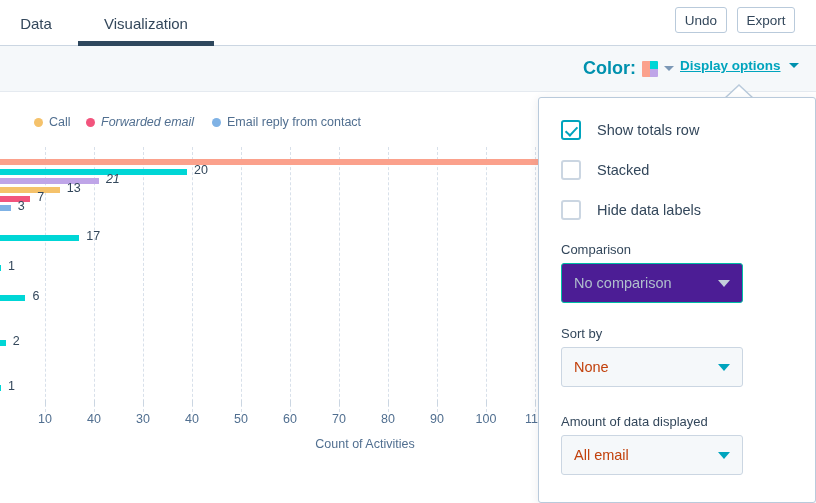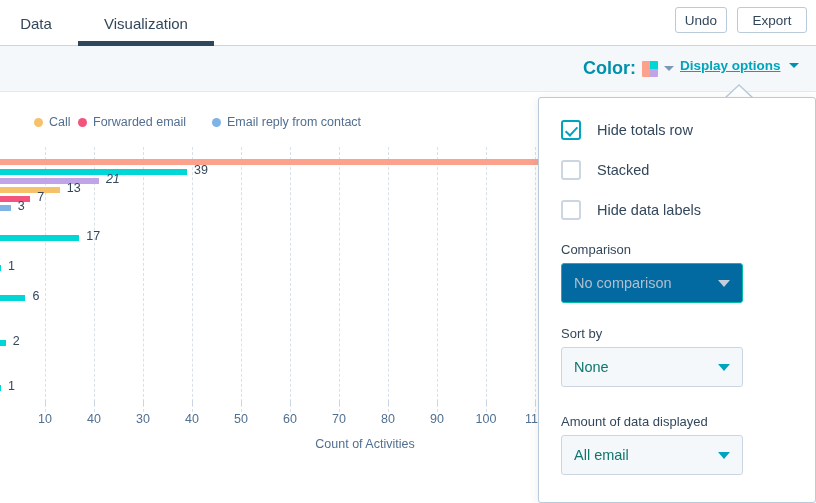--- a/index.html
+++ b/index.html
@@ -60,21 +60,21 @@
     color: #33475b;
     font-size: 13.5px;
     font-family: "Liberation Sans", sans-serif;
     display: flex;
     align-items: center;
     justify-content: center;
     cursor: pointer;
     box-sizing: border-box;
   }
   .btn-undo   { left: 675px; width: 52px; }
-  .btn-export { left: 737px; width: 70px; }
+  .btn-export { left: 737px; width: 58px; }
 
   
   .optionsbar {
     position: absolute;
     left: 0; top: 46px;
     width: 816px; height: 46px;
     background: #f5f8fa;
     border-bottom: 1px solid #e5eaf0;
     box-sizing: border-box;
   }
@@ -288,26 +288,26 @@
     border-radius: 3px;
     background: #f5f8fa;
     box-sizing: border-box;
     display: flex;
     align-items: center;
     padding: 0 12px;
     cursor: pointer;
   }
   .select.disabled {
     border: 1.5px solid #00bda5;
-    background: #0369a1;
+    background: #4c1d95;
     cursor: default;
   }
   .select-text {
     font-size: 14.5px;
-    color: #0f766e;
+    color: #c2410c;
     flex: 1 1 auto;
   }
   .select.disabled .select-text { color: #b0bfcd; }
   .select-caret {
     width: 0; height: 0;
     border-left: 6px solid transparent;
     border-right: 6px solid transparent;
     border-top: 7px solid #00a4bd;
     flex: 0 0 auto;
   }
@@ -354,21 +354,21 @@
     </div>
   </div>
 
   <div class="chart-area">
 
     <div class="legend" id="legend">
         <div class="legend-item" style="position: absolute; left: 34px; margin-right: 0px;">
           <span class="legend-dot" style="background: rgb(245, 194, 107);"></span>
           <span class="legend-text">Call</span>
         </div>
-        <div class="legend-item" style="position: absolute; left: 78px; margin-right: 0px;">
+        <div class="legend-item" style="position: absolute; left: 86px; margin-right: 0px; font-style: italic;">
           <span class="legend-dot" style="background: rgb(242, 84, 125);"></span>
           <span class="legend-text">Forwarded email</span>
         </div>
         <div class="legend-item" style="position: absolute; left: 212px; margin-right: 0px;">
           <span class="legend-dot" style="background: rgb(127, 178, 229);"></span>
           <span class="legend-text">Email reply from contact</span>
         </div>
       </div>
 
     <div class="plot" id="plot">
@@ -378,21 +378,21 @@
         <div class="gridline" style="left: 192px;"></div>
         <div class="gridline" style="left: 241px;"></div>
         <div class="gridline" style="left: 290px;"></div>
         <div class="gridline" style="left: 339px;"></div>
         <div class="gridline" style="left: 388px;"></div>
         <div class="gridline" style="left: 437px;"></div>
         <div class="gridline" style="left: 486px;"></div>
         <div class="gridline" style="left: 535px;"></div>
         <div class="bar" style="left: 0px; top: 12px; width: 544.8px; background: rgb(251, 161, 140);"></div>
         <div class="bar" style="left: 0px; top: 22px; width: 187.1px; background: rgb(0, 214, 214);"></div>
-        <div class="bar-label" style="left: 194.1px; top: 16px;">39</div>
+        <div class="bar-label" style="left: 194.1px; top: 16px;">20</div>
         <div class="bar" style="left: 0px; top: 31px; width: 98.9px; background: rgb(191, 165, 232);"></div>
         <div class="bar-label" style="left: 105.9px; top: 25px; font-style: italic;">21</div>
         <div class="bar" style="left: 0px; top: 40px; width: 59.7px; background: rgb(245, 194, 107);"></div>
         <div class="bar-label" style="left: 66.7px; top: 34px;">13</div>
         <div class="bar" style="left: 0px; top: 49px; width: 30.3px; background: rgb(242, 84, 125);"></div>
         <div class="bar-label" style="left: 37.3px; top: 43px;">7</div>
         <div class="bar" style="left: 0px; top: 58px; width: 10.7px; background: rgb(127, 178, 229);"></div>
         <div class="bar-label" style="left: 17.7px; top: 52px;">3</div>
         <div class="bar" style="left: 0px; top: 88px; width: 79.3px; background: rgb(0, 214, 214);"></div>
         <div class="bar-label" style="left: 86.3px; top: 82px;">17</div>
@@ -434,21 +434,21 @@
     <div class="axis-title">Count of Activities</div>
   </div>
 
   <div class="panel-arrow-outer"></div>
   <div class="panel-arrow-inner"></div>
 
   <div class="panel">
 
     <div class="check-row" style="top:22px">
       <span class="checkbox checked"></span>
-      <span class="check-label">Hide totals row</span>
+      <span class="check-label">Show totals row</span>
     </div>
 
     <div class="check-row" style="top:62px">
       <span class="checkbox"></span>
       <span class="check-label">Stacked</span>
     </div>
 
     <div class="check-row" style="top:102px">
       <span class="checkbox"></span>
       <span class="check-label">Hide data labels</span>

